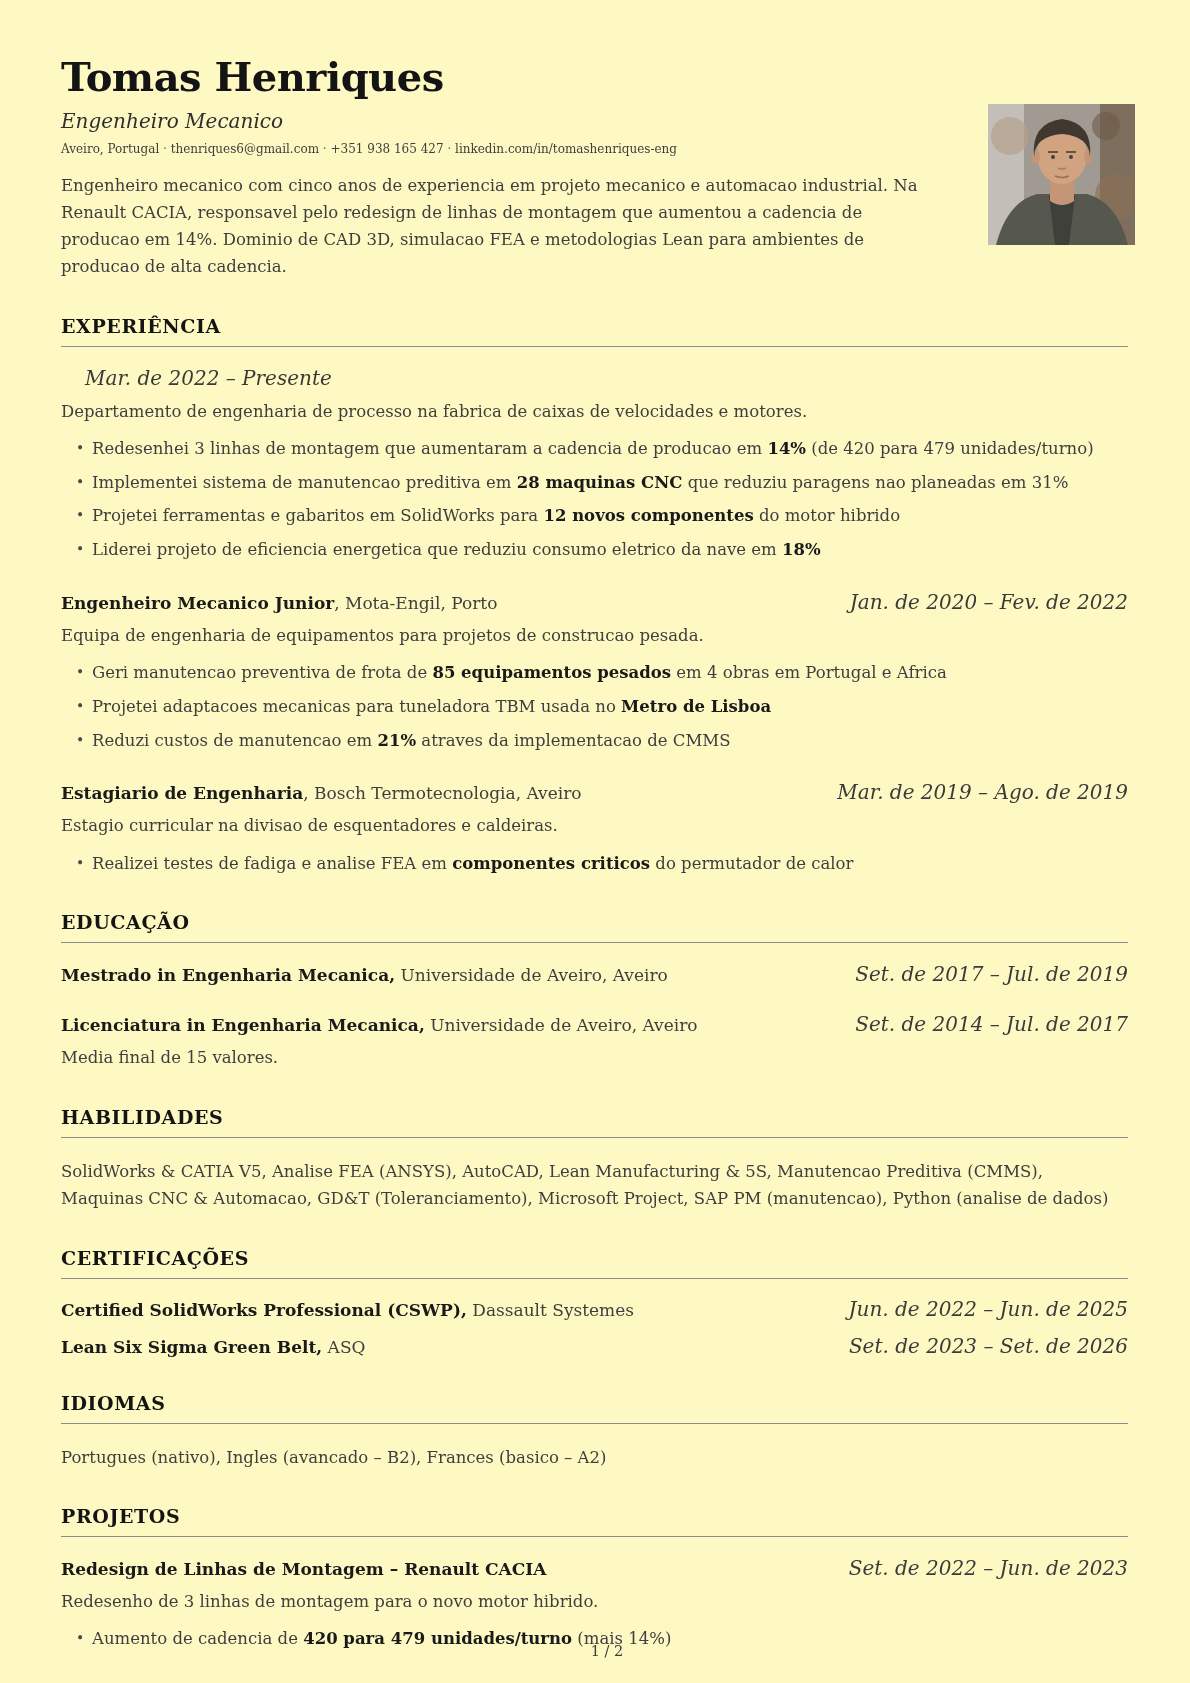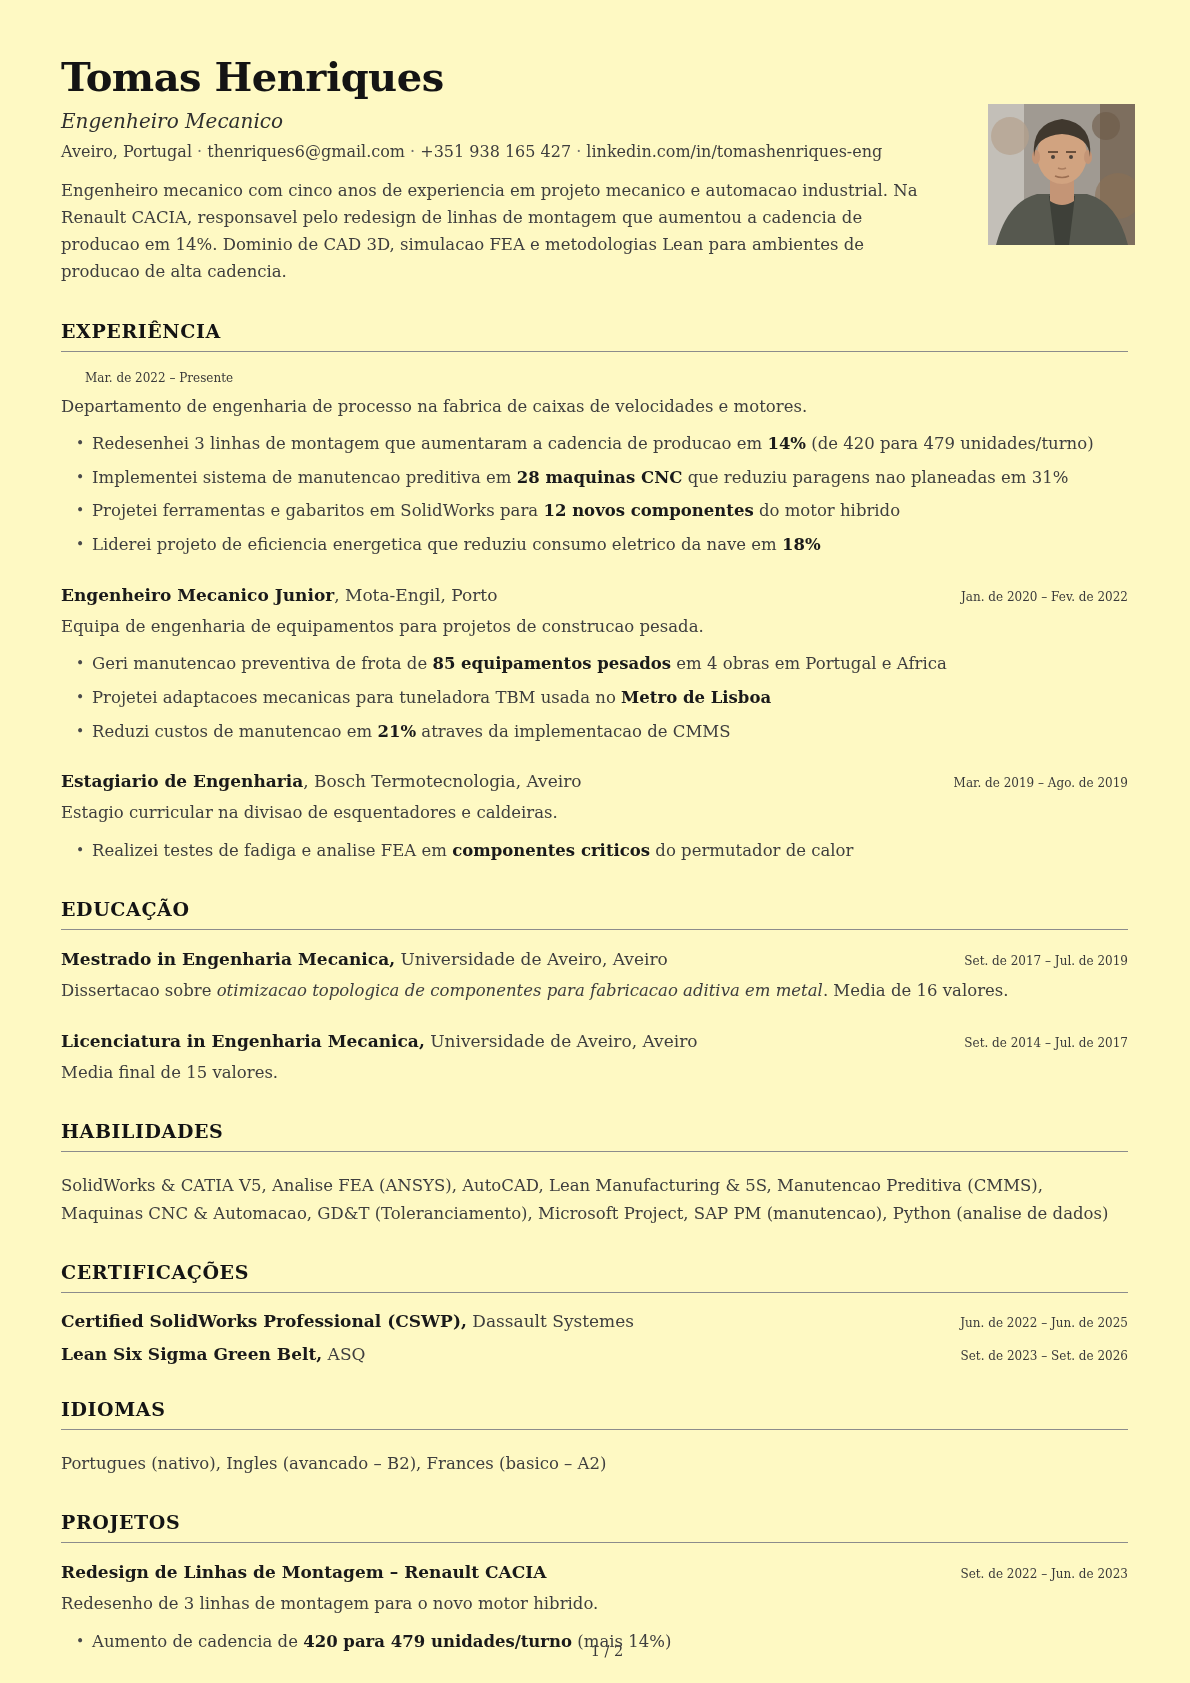--- a/index.html
+++ b/index.html
@@ -31,21 +31,21 @@
     letter-spacing: -0.5px;
   }
   .job-title {
     margin: 11px 0 0 0;
     font-size: 20px;
     font-style: italic;
     color: #2f2f2f;
   }
   .contact {
     margin: 9px 0 0 0;
-    font-size: 16px;
+    font-size: 12px;
     color: #3e3e3e;
   }
   .contact .sep { color: #6f6f6f; }
   .summary {
     margin: 17px 0 15px 0;
     font-size: 16.5px;
     line-height: 1.63;
     max-width: 858px;
     color: #3e3e3e;
   }
@@ -74,21 +74,22 @@
   .section-title + .entry { margin-top: 19px; }
   .entry.compact { margin-top: 18px; }
   .entry.compact + .entry.compact { margin-top: 13px; }
   .entry-row {
     display: flex;
     justify-content: space-between;
     align-items: baseline;
   }
   .entry-title { font-size: 17px; color: #3e3e3e; }
   .entry-dates {
-    font-size: 12px;
+    font-size: 20px;
+    font-style: italic;
     color: #3a3a3a;
     white-space: nowrap;
     margin-left: 24px;
   }
   .entry-desc {
     margin: 9px 0 0 0;
     font-size: 16.5px;
     line-height: 1.6;
   }
   ul.bullets {
@@ -205,21 +206,20 @@
           </ul>
         </div>
       </section>
       <section class="section">
         <h2 class="section-title">EDUCAÇÃO</h2>
         <div class="entry">
           <div class="entry-row">
             <div class="entry-title"><span class="b">Mestrado in Engenharia Mecanica,</span><span> Universidade de Aveiro, Aveiro</span></div>
             <div class="entry-dates">Set. de 2017 – Jul. de 2019</div>
           </div>
-          <p class="entry-desc"><span>Dissertacao sobre </span><span class="i">otimizacao topologica de componentes para fabricacao aditiva em metal</span><span>. Media de 16 valores.</span></p>
         </div>
         <div class="entry">
           <div class="entry-row">
             <div class="entry-title"><span class="b">Licenciatura in Engenharia Mecanica,</span><span> Universidade de Aveiro, Aveiro</span></div>
             <div class="entry-dates">Set. de 2014 – Jul. de 2017</div>
           </div>
           <p class="entry-desc"><span>Media final de 15 valores.</span></p>
         </div>
       </section>
       <section class="section">

